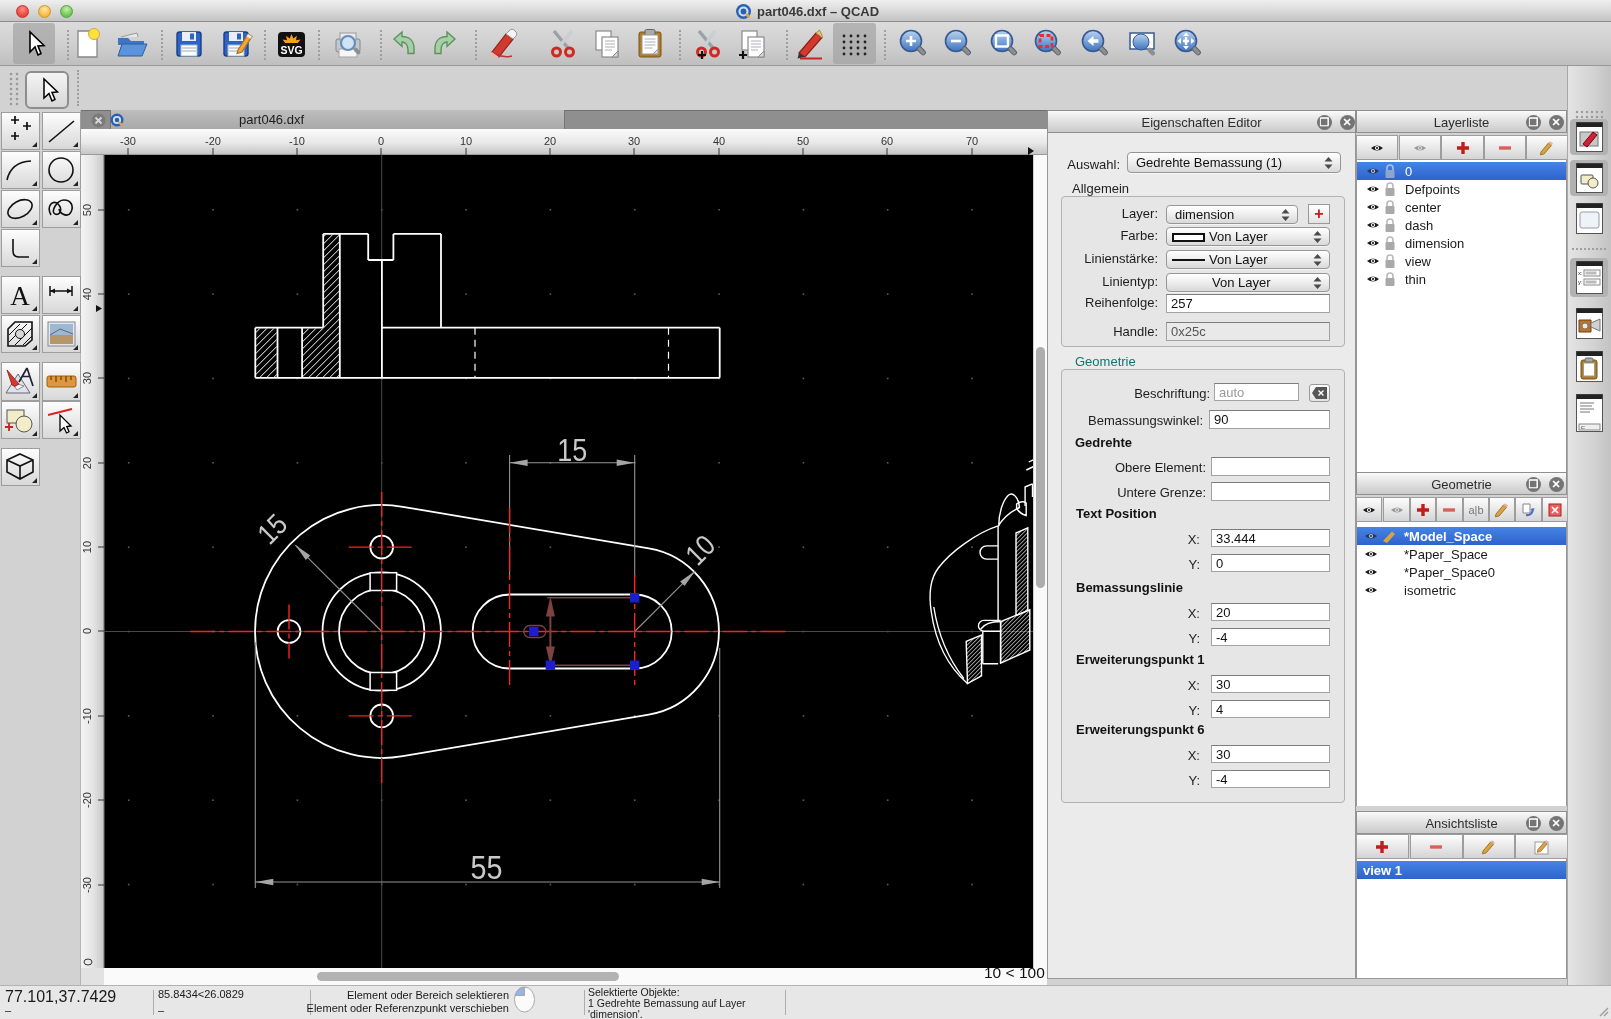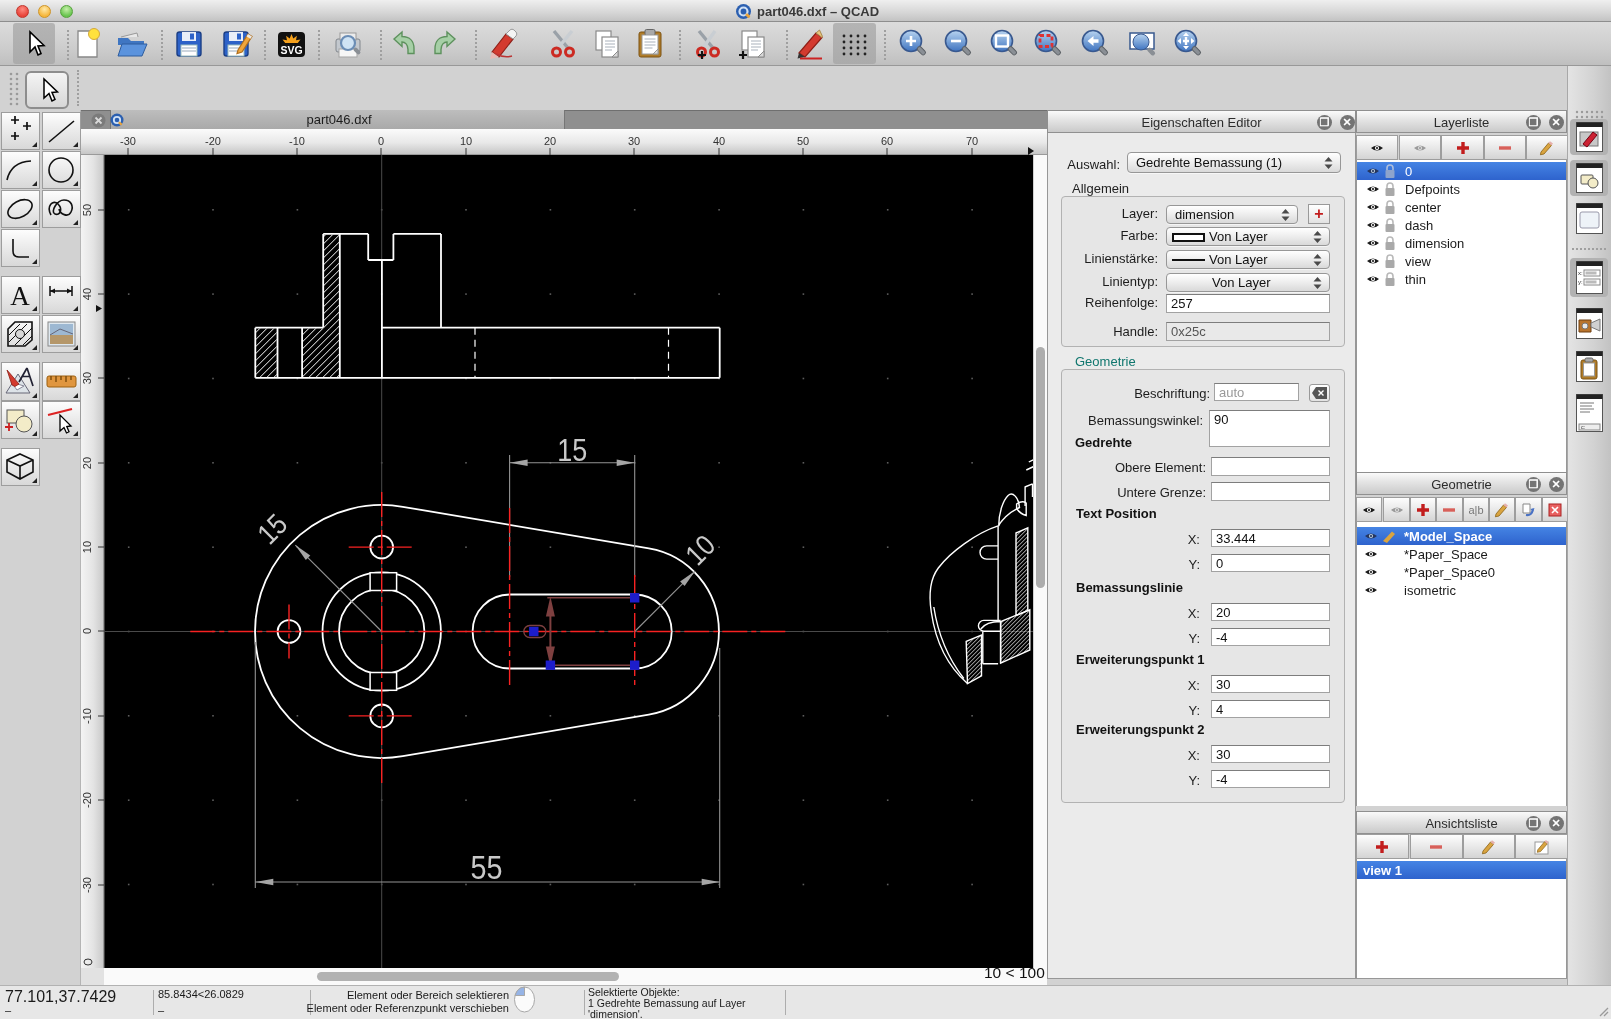--- a/index.html
+++ b/index.html
@@ -323,21 +323,21 @@
 <svg style="position:absolute;left:44px;top:403px" width="35" height="34" viewBox="0 0 35 34">
     <path d="M4,12 L28,6" stroke="#d22" stroke-width="2"></path>
     <path d="M16,12 L16,28 L20,24.5 L22.5,30 L25,28.8 L22.8,23.5 L27,23 Z" fill="#fff" stroke="#000" stroke-width="1.3"></path>
   </svg>
 <div class="tbtn" style="left:1px;top:448px;width:39px;height:38px"></div>
 <svg style="position:absolute;left:3px;top:450px" width="35" height="34" viewBox="0 0 35 34">
     <path d="M17,4 L30,10 V22 L17,29 L4,22 V10 Z M4,10 L17,16 L30,10 M17,16 V29" fill="none" stroke="#111" stroke-width="1.6"></path>
   </svg>
 <div class="abs" style="left:81px;top:110px;width:966px;height:19px;background:#8f8f8f;border-top:1px solid #6f6f6f"></div>
 <div class="abs" style="left:110px;top:110px;width:455px;height:19px;background:linear-gradient(#bdbdbd,#a9a9a9);border-left:1px solid #767676;border-right:1px solid #767676"></div>
-<div class="abs" style="left:239px;top:112px;width:200px;font-size:13px;color:#1d1d1d;text-align:center">part046.dxf</div>
+<div class="abs" style="left:239px;top:112px;width:200px;font-size:13px;color:#1d1d1d;">part046.dxf</div>
 <svg style="position:absolute;left:91px;top:113px" width="16" height="16" viewBox="0 0 16 16">
     <circle cx="7.5" cy="7.5" r="7" fill="#7b7b7b"></circle>
     <path d="M4.5,4.5 l6,6 m0,-6 l-6,6" stroke="#d9d9d9" stroke-width="1.8"></path>
   </svg>
 <svg style="position:absolute;left:110px;top:113px" width="14" height="14" viewBox="0 0 14 14">
     <circle cx="7" cy="7" r="6.5" fill="#2b5fb0"></circle>
     <circle cx="7" cy="7" r="3.2" fill="none" stroke="#cfe0f5" stroke-width="1.8"></circle>
     <rect x="8.5" y="9" width="4" height="2.4" rx="1" transform="rotate(40 10 10)" fill="#e8a33d"></rect>
   </svg>
 <div class="abs" style="left:81px;top:129px;width:966px;height:26px;background:linear-gradient(#fbfbfb,#e8e8e8 55%,#c6c6c6);border-bottom:1px solid #9a9a9a"></div>
@@ -614,42 +614,42 @@
 <div class="inp" style="left:1166px;top:322px;width:164px;height:19px;background:#e9e9e9;color:#555">0x25c</div>
 <div class="abs" style="left:1075px;top:354px;font-size:13px;color:#0f766e">Geometrie</div>
 <div class="grp" style="left:1061px;top:369px;width:284px;height:434px"></div>
 <div class="lbl" style="left:1080px;top:386px;width:130px">Beschriftung:</div>
 <div class="inp" style="left:1214px;top:383px;width:85px;height:18px;color:#999">auto</div>
 <div class="abs" style="left:1309px;top:383.5px;width:21px;height:18px;background:linear-gradient(#fff,#e2e2e2);border:1px solid #999;border-radius:3px"><svg width="15" height="12" viewBox="0 0 15 12" style="margin:2px 0 0 2px">
       <path d="M4,0 H15 V12 H4 L0,6Z" fill="#555"></path>
       <path d="M6.5,3.5 l5,5 m0,-5 l-5,5" stroke="#fff" stroke-width="1.4"></path>
     </svg></div>
 <div class="lbl" style="left:1060px;top:413px;width:143px">Bemassungswinkel:</div>
-<div class="inp" style="left:1209px;top:410px;width:121px;height:37px">90</div>
+<div class="inp" style="left:1209px;top:410px;width:121px;height:19px">90</div>
 <div class="blbl" style="left:1075px;top:435px">Gedrehte</div>
 <div class="lbl" style="left:1080px;top:460px;width:126px">Obere Element:</div>
 <div class="inp" style="left:1211px;top:457px;width:119px;height:19px"></div>
 <div class="lbl" style="left:1080px;top:485px;width:126px">Untere Grenze:</div>
 <div class="inp" style="left:1211px;top:482px;width:119px;height:19px"></div>
 <div class="blbl" style="left:1076px;top:506px">Text Position</div>
 <div class="lbl" style="left:1146px;top:532px;width:54px">X:</div>
 <div class="inp" style="left:1211px;top:529px;width:119px;height:18px">33.444</div>
 <div class="lbl" style="left:1146px;top:557px;width:54px">Y:</div>
 <div class="inp" style="left:1211px;top:554px;width:119px;height:18px">0</div>
 <div class="blbl" style="left:1076px;top:580px">Bemassungslinie</div>
 <div class="lbl" style="left:1146px;top:606px;width:54px">X:</div>
 <div class="inp" style="left:1211px;top:603px;width:119px;height:18px">20</div>
 <div class="lbl" style="left:1146px;top:631px;width:54px">Y:</div>
 <div class="inp" style="left:1211px;top:628px;width:119px;height:18px">-4</div>
 <div class="blbl" style="left:1076px;top:652px">Erweiterungspunkt 1</div>
 <div class="lbl" style="left:1146px;top:678px;width:54px">X:</div>
 <div class="inp" style="left:1211px;top:675px;width:119px;height:18px">30</div>
 <div class="lbl" style="left:1146px;top:703px;width:54px">Y:</div>
 <div class="inp" style="left:1211px;top:700px;width:119px;height:18px">4</div>
-<div class="blbl" style="left:1076px;top:722px">Erweiterungspunkt 2</div>
+<div class="blbl" style="left:1076px;top:722px">Erweiterungspunkt 6</div>
 <div class="lbl" style="left:1146px;top:748px;width:54px">X:</div>
 <div class="inp" style="left:1211px;top:745px;width:119px;height:18px">30</div>
 <div class="lbl" style="left:1146px;top:773px;width:54px">Y:</div>
 <div class="inp" style="left:1211px;top:770px;width:119px;height:18px">-4</div>
 <div class="hdr" style="left:1356px;top:110px;width:211px;height:23px;font-size:13px;line-height:23px">Layerliste</div>
 <div class="hbtn" style="left:1526px;top:114.5px">❐</div>
 <div class="hbtn" style="left:1548.5px;top:114.5px">✕</div>
 <div class="abs" style="left:1356.0px;top:135px;width:42.2px;height:25px;background:linear-gradient(#fdfdfd,#e9e9e9 50%,#d4d4d4);border:1px solid #9d9d9d"></div>
 <svg style="position:absolute;left:1369.1px;top:139.5px" width="16" height="16" viewBox="0 0 16 16">
     <g transform="translate(1,3)">

